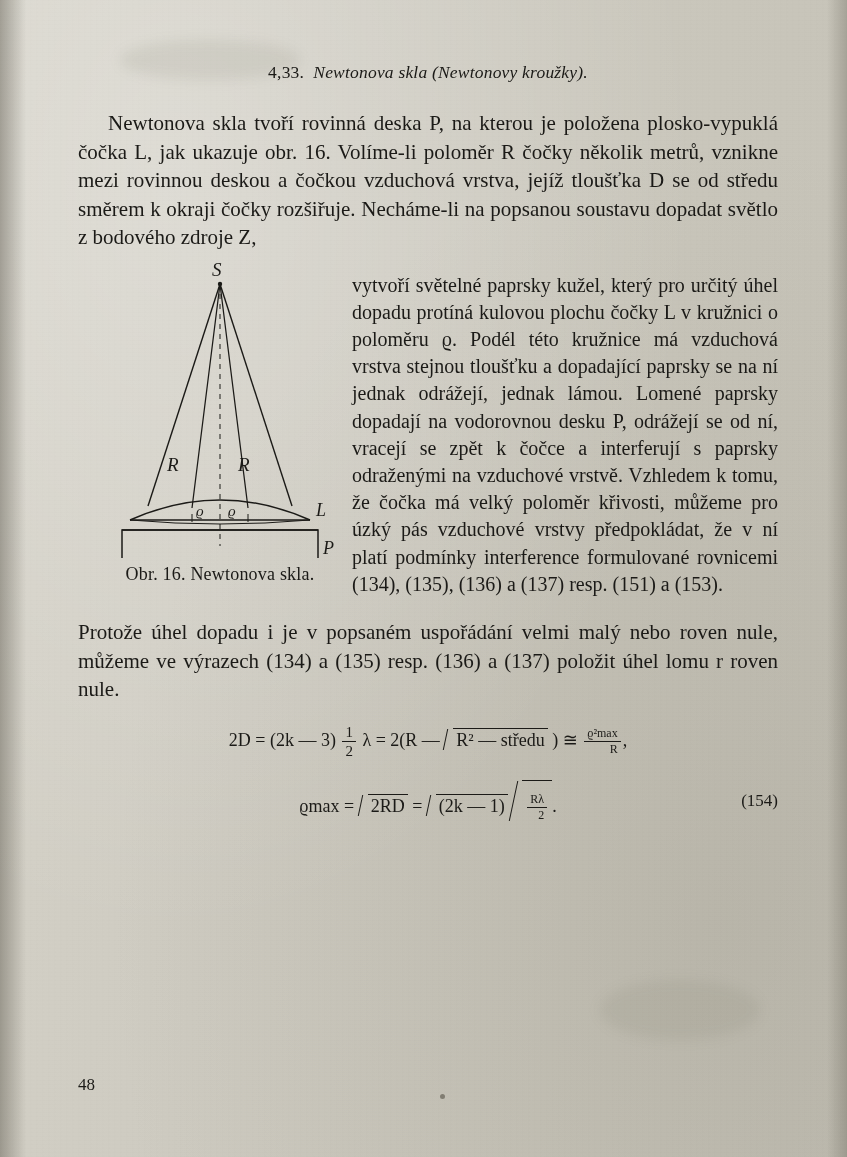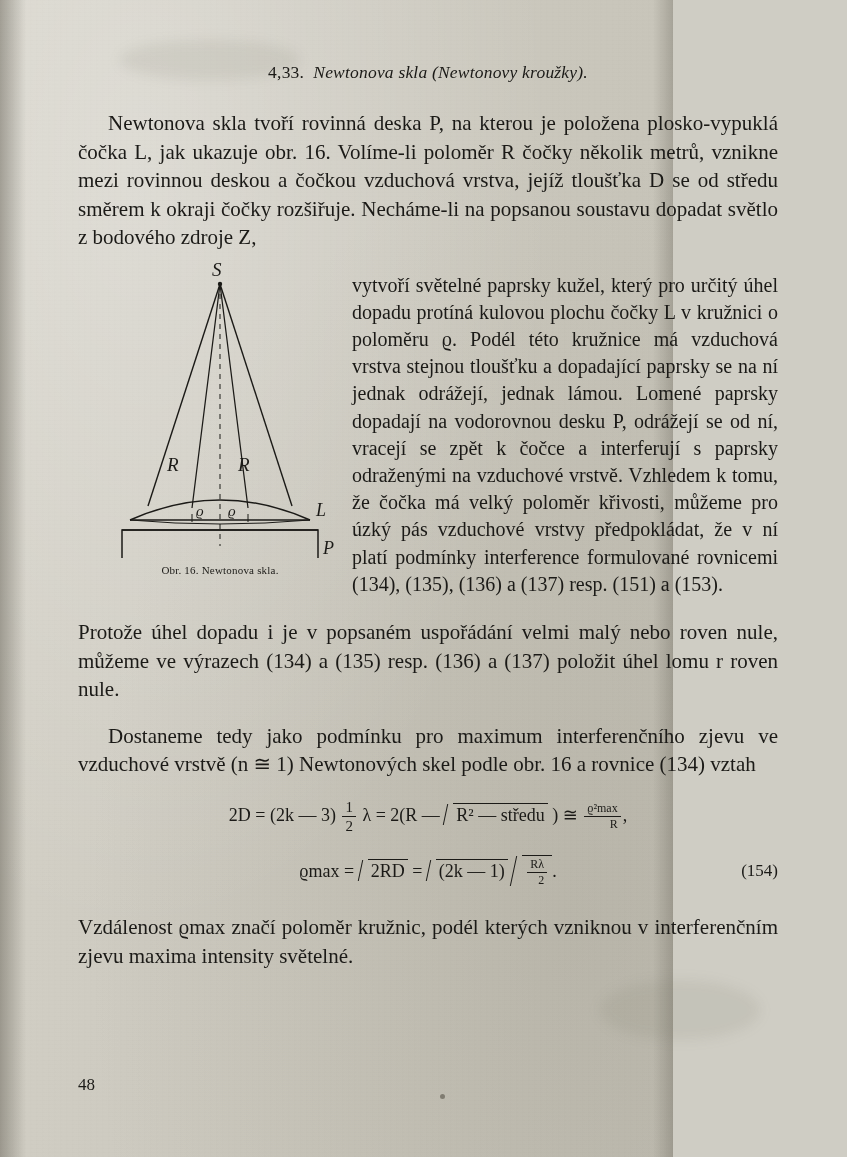--- a/index.html
+++ b/index.html
@@ -9,21 +9,21 @@
   body {
     width: 847px;
     height: 1157px;
     background: #cfcdc4;
     font-family: "Liberation Serif", serif;
     color: #1b1a17;
     overflow: hidden;
   }
   .page {
     position: relative;
-    width: 673px;
+    width: 847px;
     height: 1157px;
     background:
       radial-gradient(ellipse at 20% 15%, rgba(255,255,255,0.28), rgba(255,255,255,0) 55%),
       radial-gradient(ellipse at 85% 80%, rgba(120,115,100,0.18), rgba(255,255,255,0) 60%),
       linear-gradient(100deg, #d6d3c9 0%, #cecbc1 35%, #c9c6bb 70%, #c4c1b6 100%);
     box-sizing: border-box;
   }
   .grain {
     position: absolute;
     inset: 0;
@@ -71,21 +71,21 @@
   .indent { text-indent: 30px; }
 
   
   .figure {
     float: left;
     width: 232px;
     margin: 6px 16px 2px 26px;
   }
   .figure svg { display: block; }
   .figcap {
-    font-size: 11px;
+    font-size: 18px;
     text-align: center;
     margin-top: 6px;
     letter-spacing: .2px;
   }
 
   .wrap-para {
     font-size: 20px;
     line-height: 1.36;
     text-align: justify;
   }
@@ -232,21 +232,20 @@
       </svg>
       <div class="figcap">Obr. 16. Newtonova skla.</div>
     </div>
 
     <p class="wrap-para">vytvoří světelné paprsky kužel, který pro určitý úhel dopadu protíná kulovou plochu čočky L v kružnici o poloměru ϱ. Podél této kružnice má vzduchová vrstva stejnou tloušťku a dopadající paprsky se na ní jednak odrážejí, jednak lámou. Lomené paprsky dopadají na vodorovnou desku P, odrážejí se od ní, vracejí se zpět k čočce a interferují s paprsky odraženými na vzduchové vrstvě. Vzhledem k tomu, že čočka má velký poloměr křivosti, můžeme pro úzký pás vzduchové vrstvy předpokládat, že v ní platí podmínky interference formulované rovnicemi (134), (135), (136) a (137) resp. (151) a (153).</p>
 
     <div class="clear"></div>
 
     <p class="body block-after">Protože úhel dopadu i je v popsaném uspořádání velmi malý nebo roven nule, můžeme ve výrazech (134) a (135) resp. (136) a (137) položit úhel lomu r roven nule.</p>
 
-    <p class="body indent" style="margin-top:18px;">Dostaneme tedy jako podmínku pro maximum interferenčního zjevu ve vzduchové vrstvě (n ≅ 1) Newtonových skel podle obr. 16 a rovnice (134) vztah</p>
 
     <div class="math">
       <span>2D = (2k — 3)</span>
       <span class="frac">
         <span class="num-f">1</span>
         <span class="den-f">2</span>
       </span>
       <span>λ = 2(R —</span>
       <span class="sq"><span>R² — středu</span></span>
       <span>) ≅</span>
@@ -256,29 +255,28 @@
       </span><span>,</span>
     </div>
 
 
     <div class="math" style="margin-bottom:26px;">
       <span>ϱmax =</span>
       <span class="sq"><span>2RD</span></span>
       <span>=</span>
       <span class="sq"><span>(2k — 1)</span></span>
       <span class="sq" style="padding-left:10px;">
-        <span style="padding-top:2px;">
+        <span style="padding-top:12px;">
           <span class="frac bigfrac">
             <span class="num-f">Rλ</span>
             <span class="den-f">2</span>
           </span>
         </span>
       </span><span>.</span>
       <span class="eqno">(154)</span>
     </div>
 
-    <p class="body" style="margin-top:22px;">Vzdálenost ϱmax značí poloměr kružnic, podél kterých vzniknou v interferenčním zjevu maxima intensity světelné.</p>
 
   </div>
 
   <div class="pageno">48</div>
   <div class="dot"></div>
 </div>
 
 </body></html>

